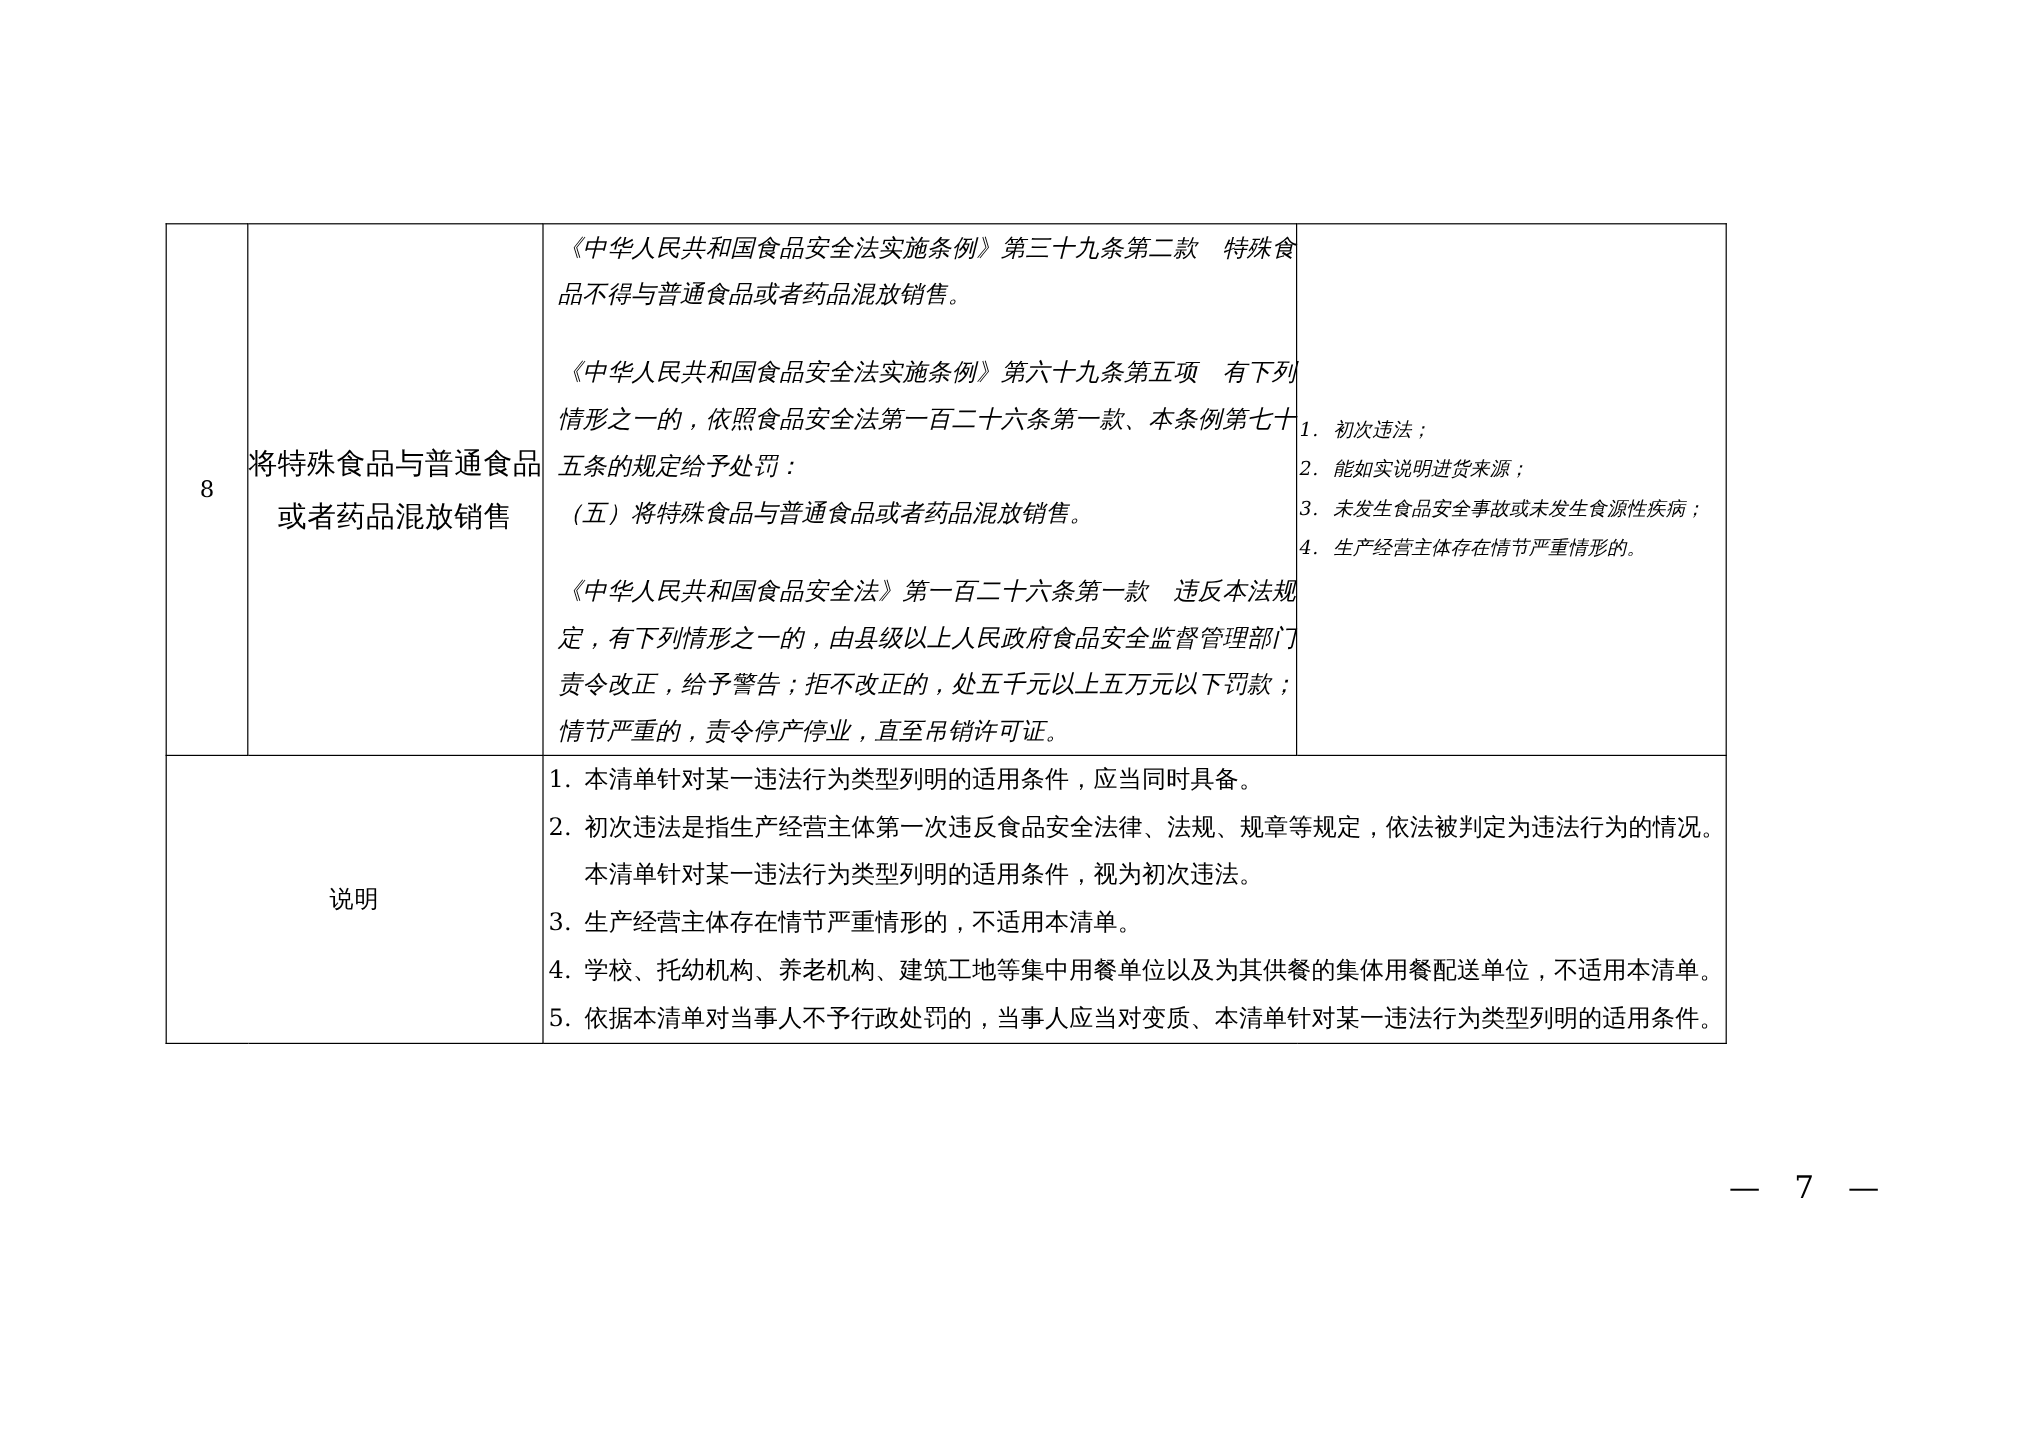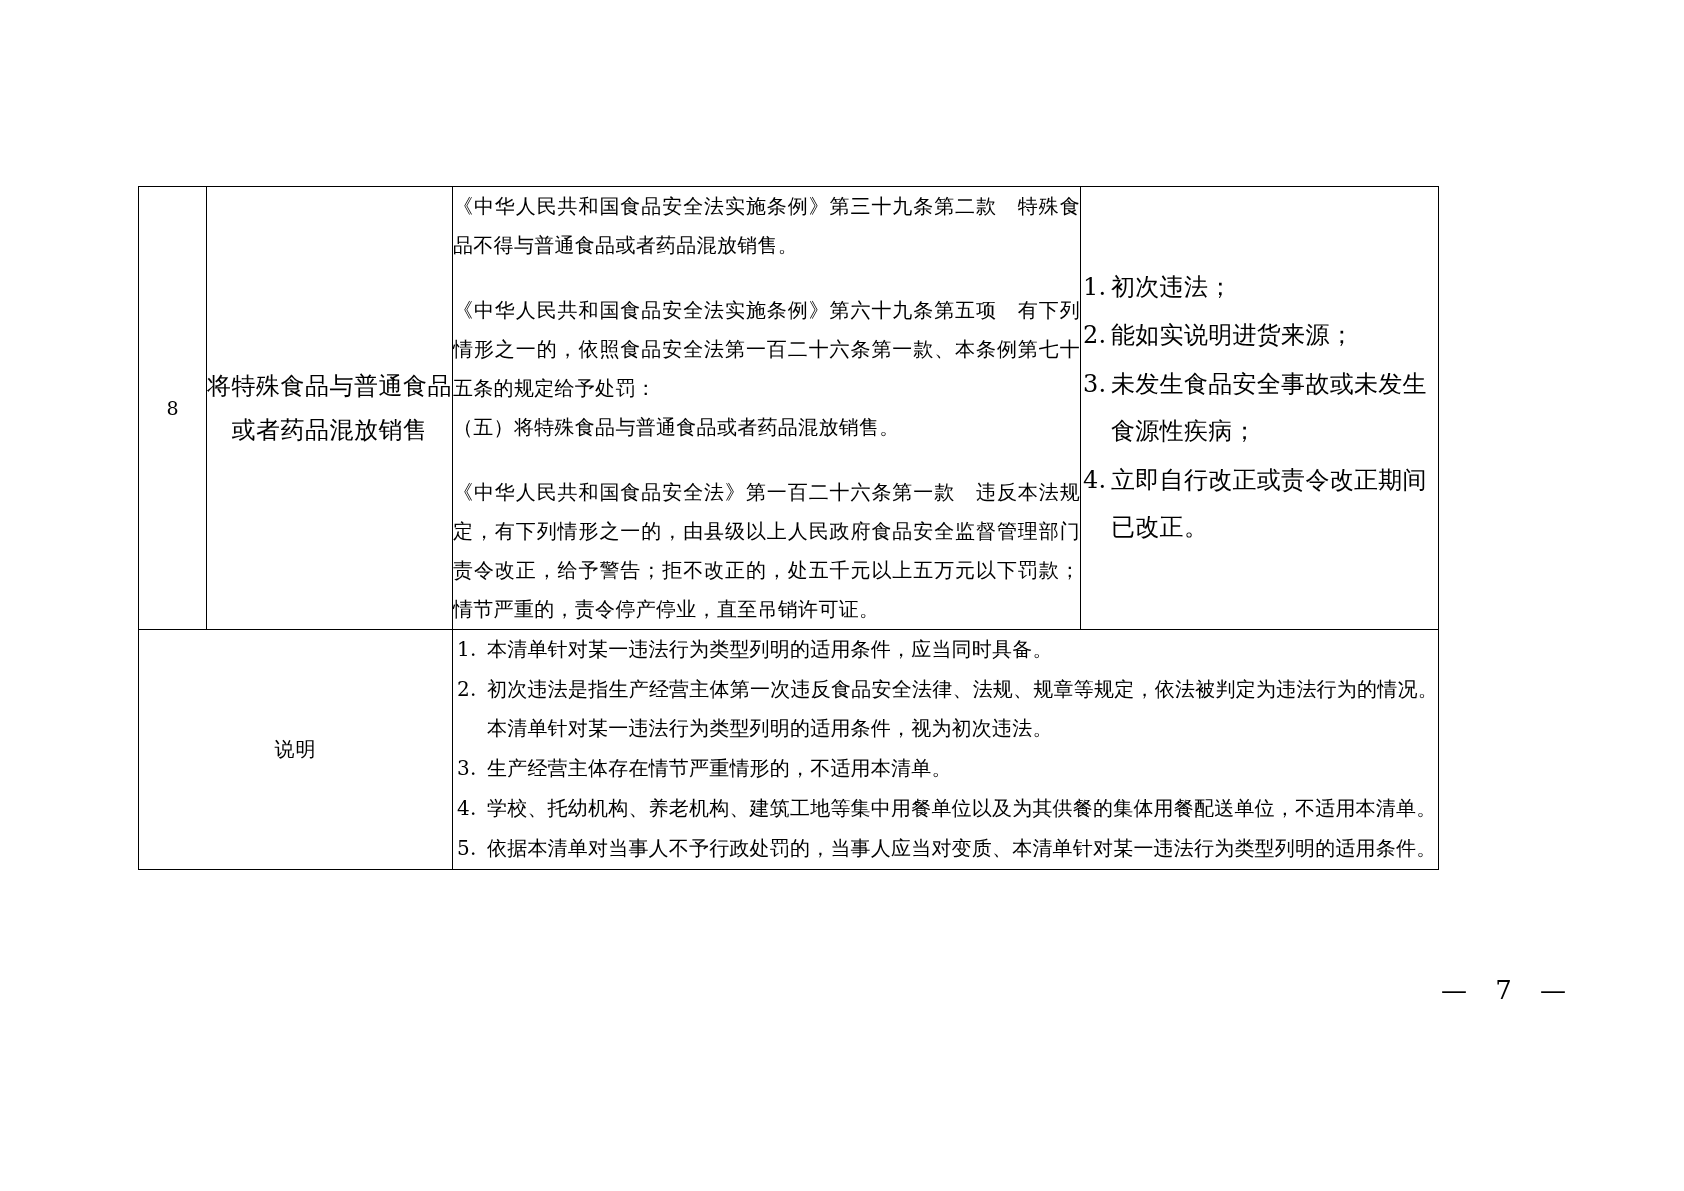--- a/index.html
+++ b/index.html
@@ -52,33 +52,35 @@
     letter-spacing: 0.5px;
   }
   .cell-law {
     font-size: 20px;
     line-height: 1.95;
     padding: 18px 20px 18px 18px;
     text-align: justify;
     letter-spacing: 0.3px;
   }
   .law-para {
-    margin: 0 0 26px 0;
+    margin: 0 0 26px 12px;
+    font-style: italic;
   }
   .law-para:last-child {
     margin-bottom: 0;
   }
   .law-para .sub-line {
     display: block;
   }
   .cell-cond {
-    font-size: 24px;
+    font-size: 16px;
     line-height: 1.95;
     padding: 14px 14px 14px 22px;
     letter-spacing: 0.3px;
+    font-style: italic;
   }
   ol.cond-list {
     margin: 0;
     padding: 0 0 0 30px;
     list-style: none;
     counter-reset: cond;
   }
   ol.cond-list li {
     counter-increment: cond;
     position: relative;
@@ -163,21 +165,21 @@
             <span>《中华人民共和国食品安全法实施条例》第六十九条第五项　有下列情形之一的，依照食品安全法第一百二十六条第一款、本条例第七十五条的规定给予处罚：</span>
             <span class="sub-line">（五）将特殊食品与普通食品或者药品混放销售。</span>
           </p>
           <p class="law-para">《中华人民共和国食品安全法》第一百二十六条第一款　违反本法规定，有下列情形之一的，由县级以上人民政府食品安全监督管理部门责令改正，给予警告；拒不改正的，处五千元以上五万元以下罚款；情节严重的，责令停产停业，直至吊销许可证。</p>
         </td>
         <td class="cell-cond">
           <ol class="cond-list">
             <li>初次违法；</li>
             <li>能如实说明进货来源；</li>
             <li>未发生食品安全事故或未发生食源性疾病；</li>
-            <li>立即自行改正或责令改正期间已改正。</li>
+            <li>生产经营主体存在情节严重情形的。</li>
           </ol>
         </td>
       </tr>
       <tr>
         <td class="cell-notes-label" colspan="2">
           <span>说明</span>
         </td>
         <td class="cell-notes" colspan="2">
           <ol class="notes-list">
             <li>本清单针对某一违法行为类型列明的适用条件，应当同时具备。</li>

